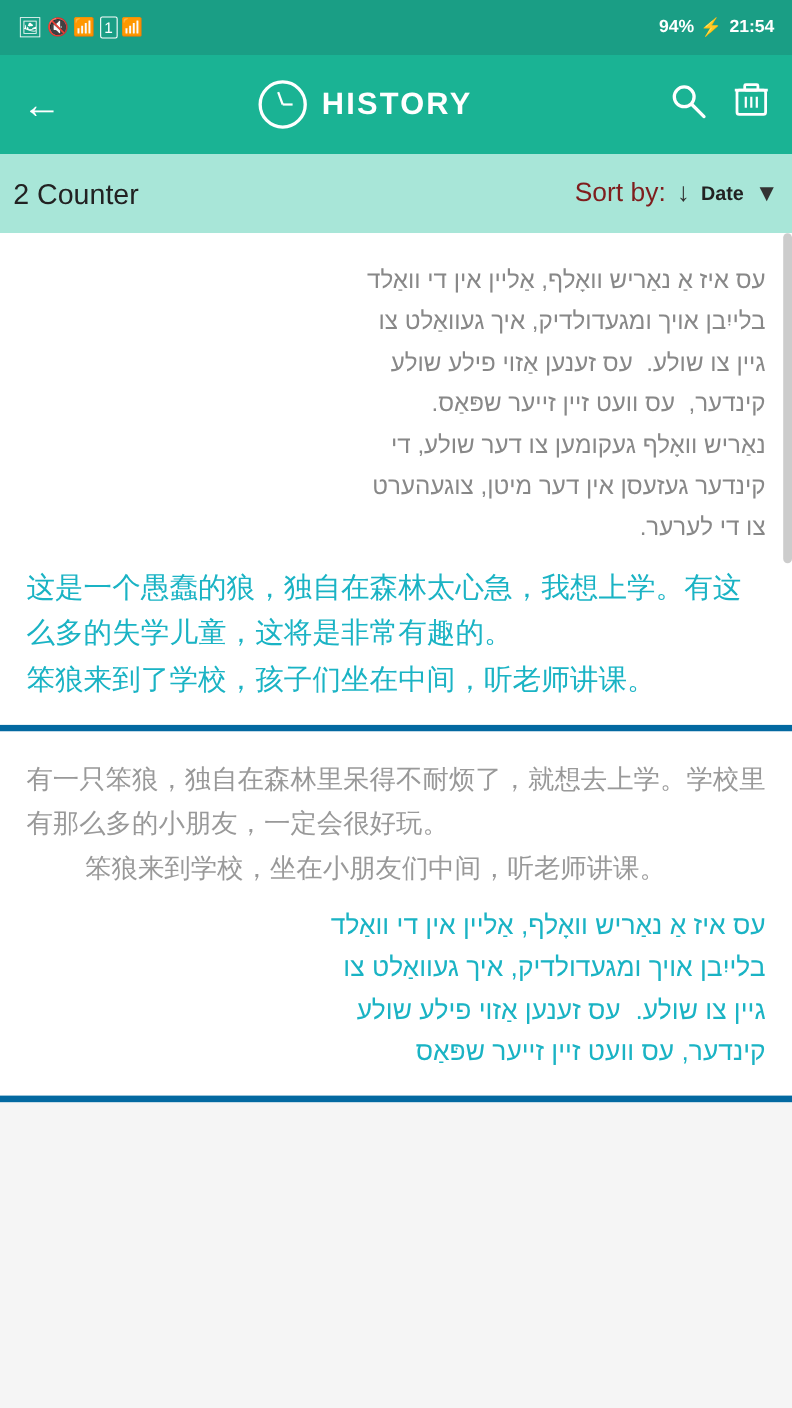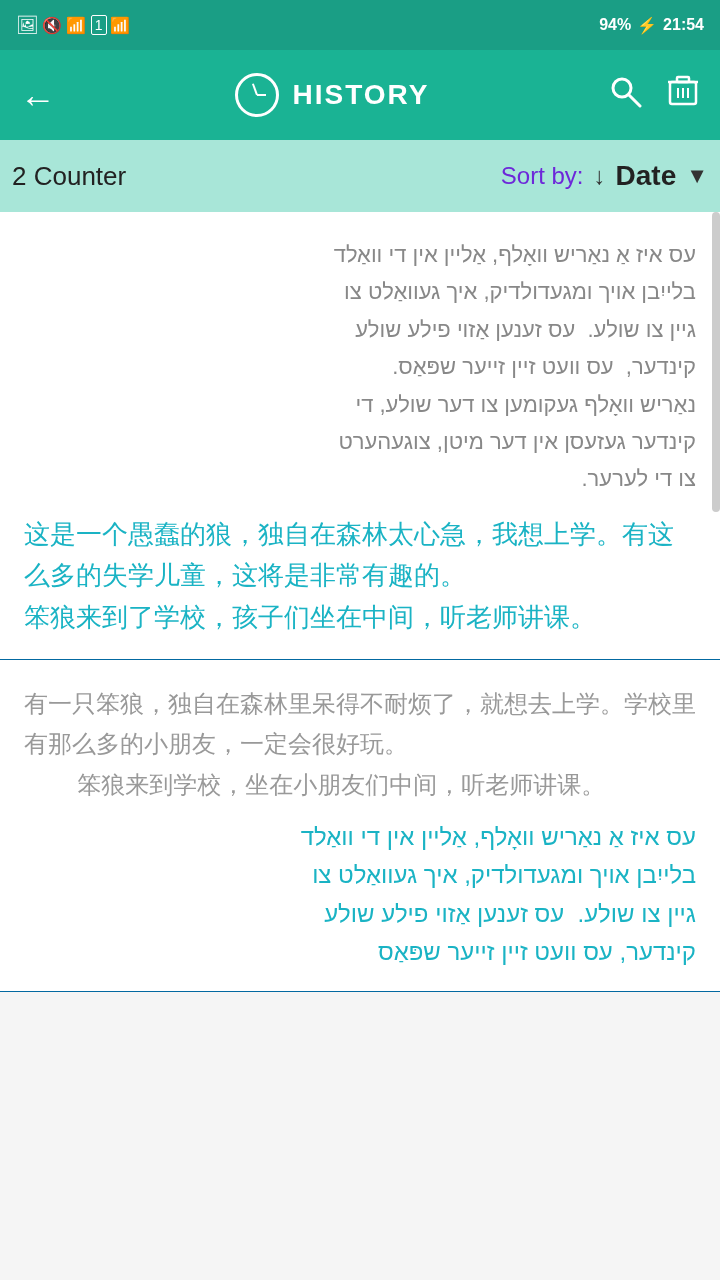--- a/index.html
+++ b/index.html
@@ -117,48 +117,48 @@
       color: #222;
       font-weight: 500;
     }
     .sort-group {
       display: flex;
       align-items: center;
       gap: 10px;
     }
     .sort-by-label {
       font-size: 24px;
-      color: #6d28d9;
+      color: #7f1d1d;
       text-align: center;
     }
     .sort-arrow-down {
       font-size: 24px;
       color: #333;
     }
     .sort-date {
-      font-size: 28px;
+      font-size: 18px;
       font-weight: bold;
       color: #222;
     }
     .dropdown-arrow {
       font-size: 22px;
       color: #333;
     }
 
     
     #content-area {
       width: 720px;
       background: white;
     }
 
     
     .entry-card {
       background: white;
       padding: 24px 24px 20px 24px;
-      border-bottom: 1px solid #0369a1;
+      border-bottom: 6px solid #0369a1;
     }
 
     .text-yiddish {
       font-size: 22px;
       color: #888;
       line-height: 1.7;
       text-align: right;
       direction: rtl;
       margin-bottom: 16px;
     }

